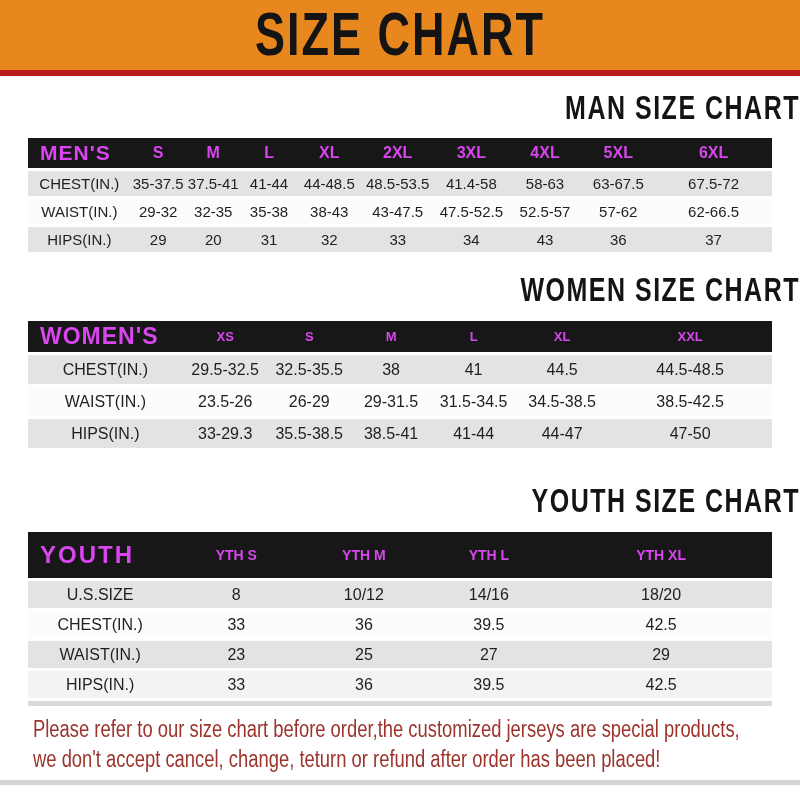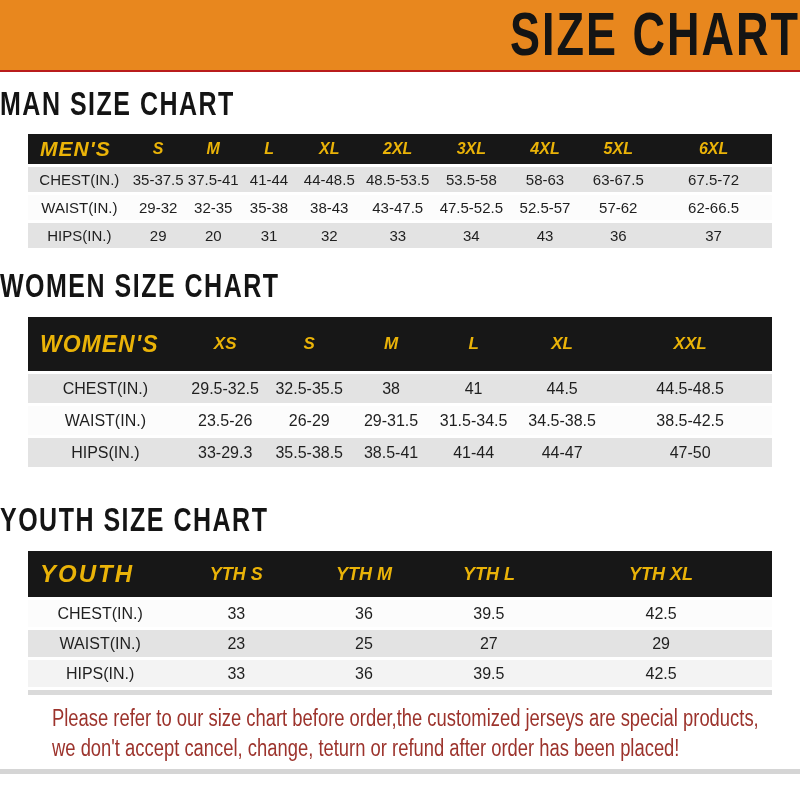--- a/index.html
+++ b/index.html
@@ -1,51 +1,51 @@
 <!DOCTYPE html>
 <html><head>
 <meta charset="utf-8">
 <style>
   html,body{width:800px;height:800px;margin:0;padding:0;background:#FFFFFF;overflow:hidden;
     font-family:"Liberation Sans",sans-serif;}
-  .banner{height:70px;background:#E8871E;border-bottom:2px solid #b91c1c;
-    display:flex;align-items:center;justify-content:flex-end;}
+  .banner{height:70px;background:#E8871E;border-bottom:6px solid #b91c1c;
+    display:flex;align-items:center;justify-content:center;}
   .banner-text{display:inline-block;transform:scaleY(1.35);font-weight:bold;font-size:45px;
     letter-spacing:2px;color:#141414;white-space:nowrap;}
-  .sec-title{text-align:left;height:32px;line-height:32px;}
+  .sec-title{text-align:right;height:32px;line-height:32px;}
   .sec-title .cond{display:inline-block;transform:scaleY(1.35);font-weight:bold;font-size:25px;
     letter-spacing:1.5px;color:#141414;white-space:nowrap;}
   .sec-title.man{margin-top:15px;}
   .sec-title.women{margin-top:18px;}
   .sec-title.youth{margin-top:33px;}
   table{width:744px;margin:0 auto;border-collapse:separate;border-spacing:0 3px;table-layout:fixed;}
   table.men{margin-top:12px;}
   table.women{margin-top:13px;}
   table.youth{margin-top:13px;}
   th,td{text-align:center;overflow:hidden;white-space:nowrap;padding:0;}
-  tr.hdr th{background:#171717;color:#eab308;font-weight:bold;font-style:italic;}
+  tr.hdr th{background:#171717;color:#d946ef;font-weight:bold;}
   tr.hdr th.lbl{text-align:left;padding-left:12px;}
   tr.gray td{background:#E3E3E3;}
   tr.white td{background:#FCFCFC;}
   tr.light td{background:#F3F3F3;}
   td{color:#1F1F1F;}
   .men tr.hdr{height:30px;}
   .men tr.hdr th{font-size:16px;}
   .men tr.hdr th.lbl{font-size:21px;letter-spacing:1px;}
   .men td{height:25px;font-size:15px;}
-  .women tr.hdr{height:54px;}
-  .women tr.hdr th{font-size:17px;}
+  .women tr.hdr{height:31px;}
+  .women tr.hdr th{font-size:13px;}
   .women tr.hdr th.lbl{font-size:23px;letter-spacing:1px;}
   .women td{height:29px;font-size:16px;}
   .youth tr.hdr{height:46px;}
-  .youth tr.hdr th{font-size:18px;}
+  .youth tr.hdr th{font-size:14px;}
   .youth tr.hdr th.lbl{font-size:24px;letter-spacing:2px;}
   .youth td{height:27px;font-size:16px;}
   .youth-underline{width:744px;height:5px;background:#DADADA;margin:0 auto;}
-  .footer{margin-top:8px;padding-left:52px;color:#9C332C;}
+  .footer{margin-top:8px;padding-left:33px;color:#9C332C;}
   .footer .fline{font-size:23px;line-height:30px;transform:scaleX(0.8);transform-origin:0 50%;
     white-space:nowrap;}
   .bottom-strip{margin-top:6px;width:100%;height:5px;background:#D5D5D5;}
 </style>
 </head>
 <body>
 
 <div class="banner">
   <span class="banner-text">SIZE CHART</span>
 </div>
@@ -80,21 +80,21 @@
     <th>5XL</th>
     <th>6XL</th>
   </tr>
   <tr class="gray">
     <td class="lbl">CHEST(IN.)</td>
     <td>35-37.5</td>
     <td>37.5-41</td>
     <td>41-44</td>
     <td>44-48.5</td>
     <td>48.5-53.5</td>
-    <td>53.5-58</td>
+    <td>41.4-58</td>
     <td>58-63</td>
     <td>63-67.5</td>
     <td>67.5-72</td>
   </tr>
   <tr class="white">
     <td class="lbl">WAIST(IN.)</td>
     <td>29-32</td>
     <td>32-35</td>
     <td>35-38</td>
     <td>38-43</td>
@@ -186,20 +186,27 @@
       <col style="width:29.8%">
   </colgroup>
   <tbody>
       <tr class="hdr">
     <th class="lbl">YOUTH</th>
     <th>YTH S</th>
     <th>YTH M</th>
     <th>YTH L</th>
     <th>YTH XL</th>
   </tr>
+  <tr class="gray">
+    <td class="lbl">U.S.SIZE</td>
+    <td>8</td>
+    <td>10/12</td>
+    <td>14/16</td>
+    <td>18/20</td>
+  </tr>
   <tr class="white">
     <td class="lbl">CHEST(IN.)</td>
     <td>33</td>
     <td>36</td>
     <td>39.5</td>
     <td>42.5</td>
   </tr>
   <tr class="gray">
     <td class="lbl">WAIST(IN.)</td>
     <td>23</td>

